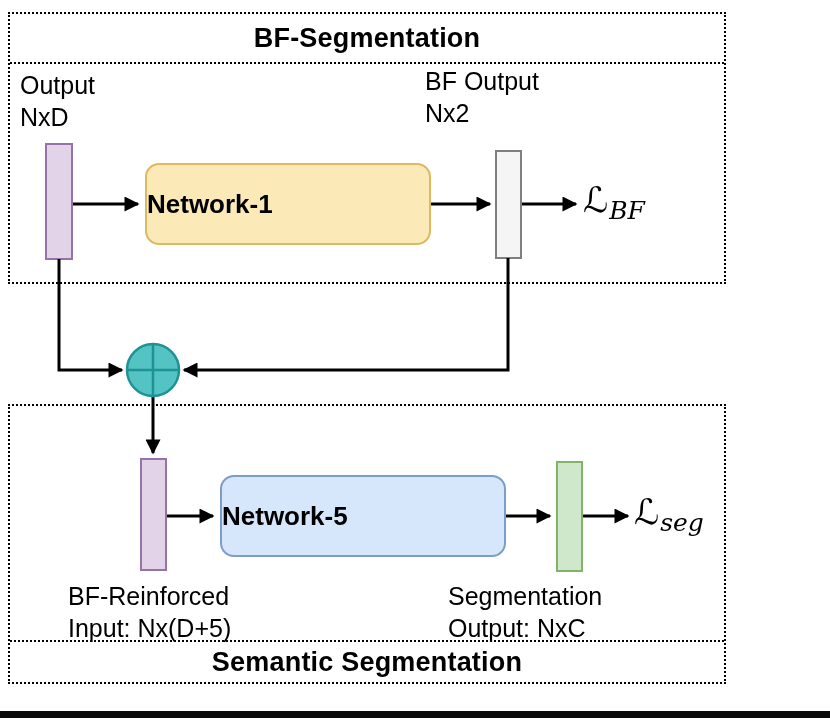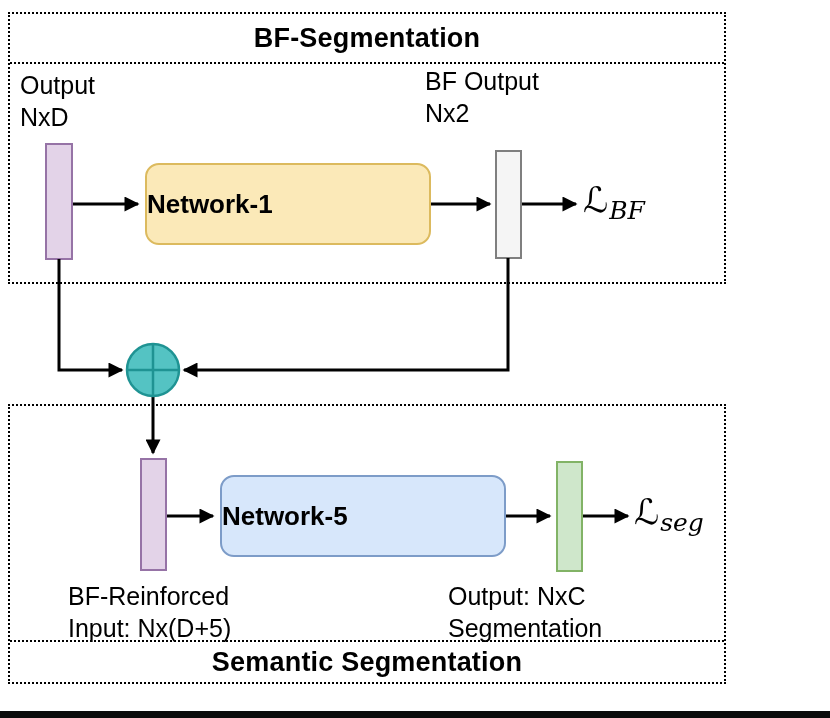--- a/index.html
+++ b/index.html
@@ -112,18 +112,18 @@
   <span class="loss" style="left:634px; top:492px;">
     <span class="loss-symbol">ℒ</span><span class="loss-sub">seg</span>
   </span>
 
   <div class="label center" style="left:68px; top:581px; width:248px;">
     <div>BF-Reinforced</div>
     <div>Input: Nx(D+5)</div>
   </div>
 
   <div class="label center" style="left:448px; top:581px; width:248px;">
+    <div>Segmentation</div>
     <div>Output: NxC</div>
-    <div>Segmentation</div>
   </div>
 
   <div class="bottom-edge"></div>
 </div>
 
 </body></html>

